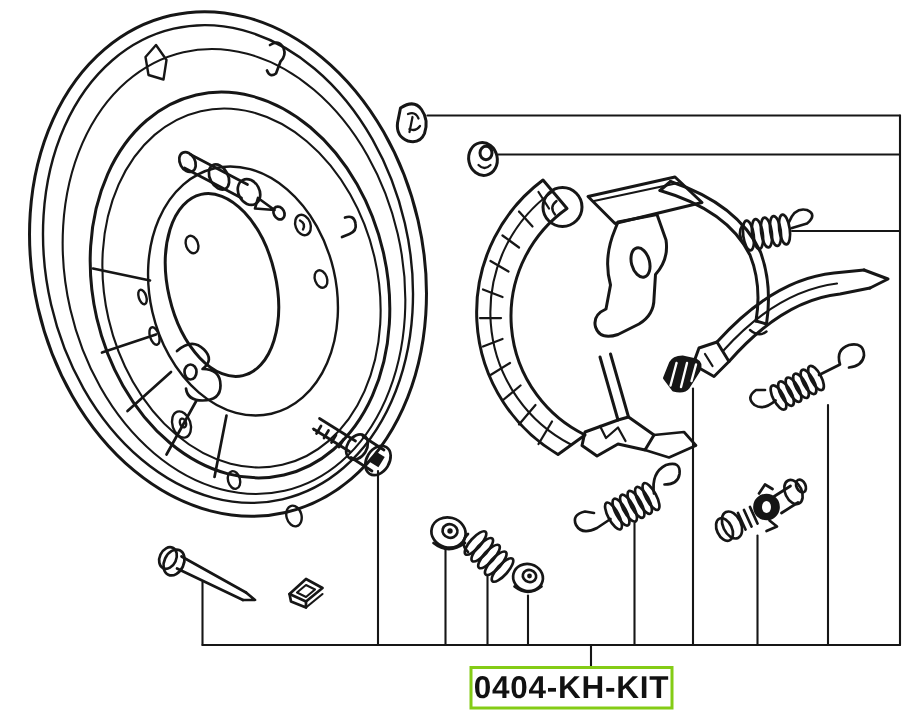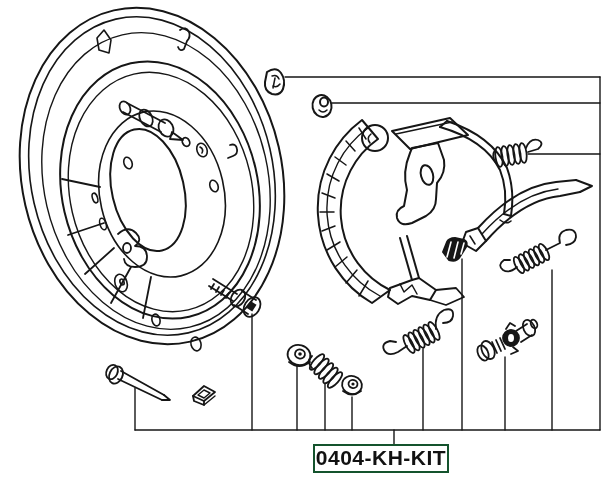--- a/index.html
+++ b/index.html
@@ -8,23 +8,23 @@
     width:614px;height:480px;
     background:#ffffff;
     font-family:"Liberation Sans", sans-serif;
     overflow:hidden;
   }
   #art{position:absolute;left:0;top:0;}
   .kit-label{
     position:absolute;
     left:313px;top:444px;
     width:132px;height:25px;
-    border:2px solid #14532d;
+    border:2px solid #84cc16;
     background:#ffffff;
-    display:flex;align-items:flex-start;justify-content:center;
+    display:flex;align-items:flex-end;justify-content:center;
     font-weight:bold;
     font-size:21px;
     letter-spacing:0.5px;
     color:#111111;
     white-space:nowrap;
   }
 </style>
 </head>
 <body>
 

